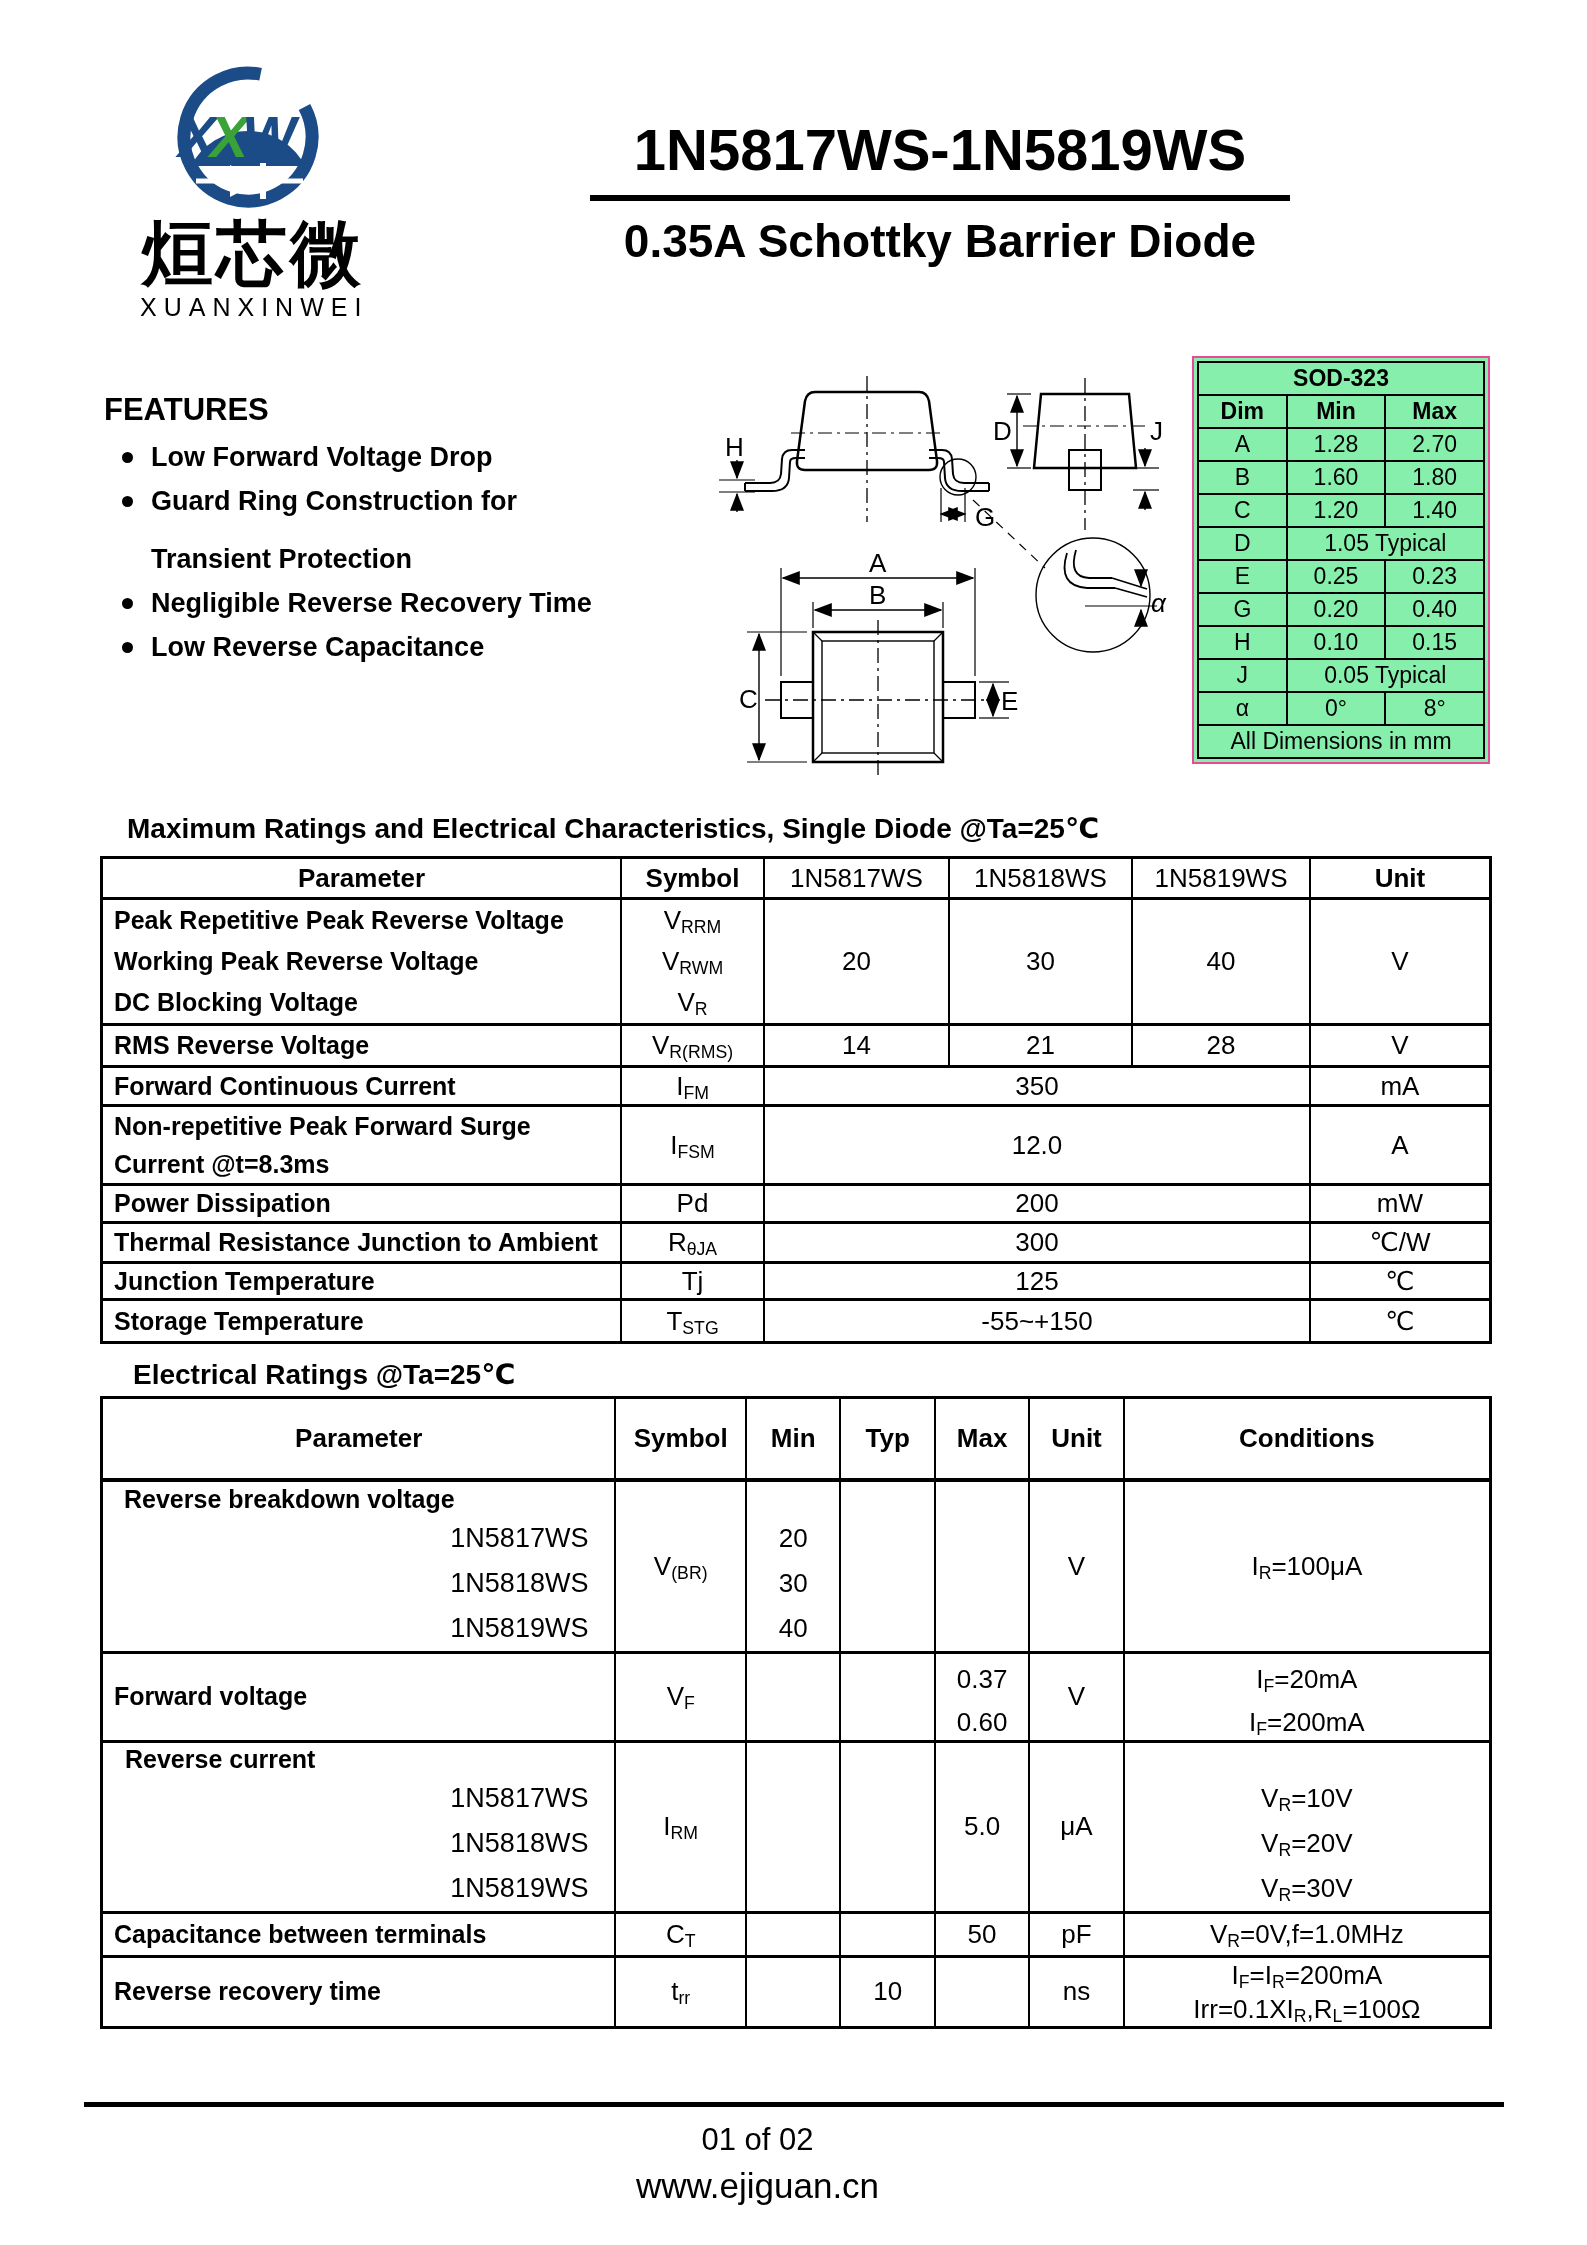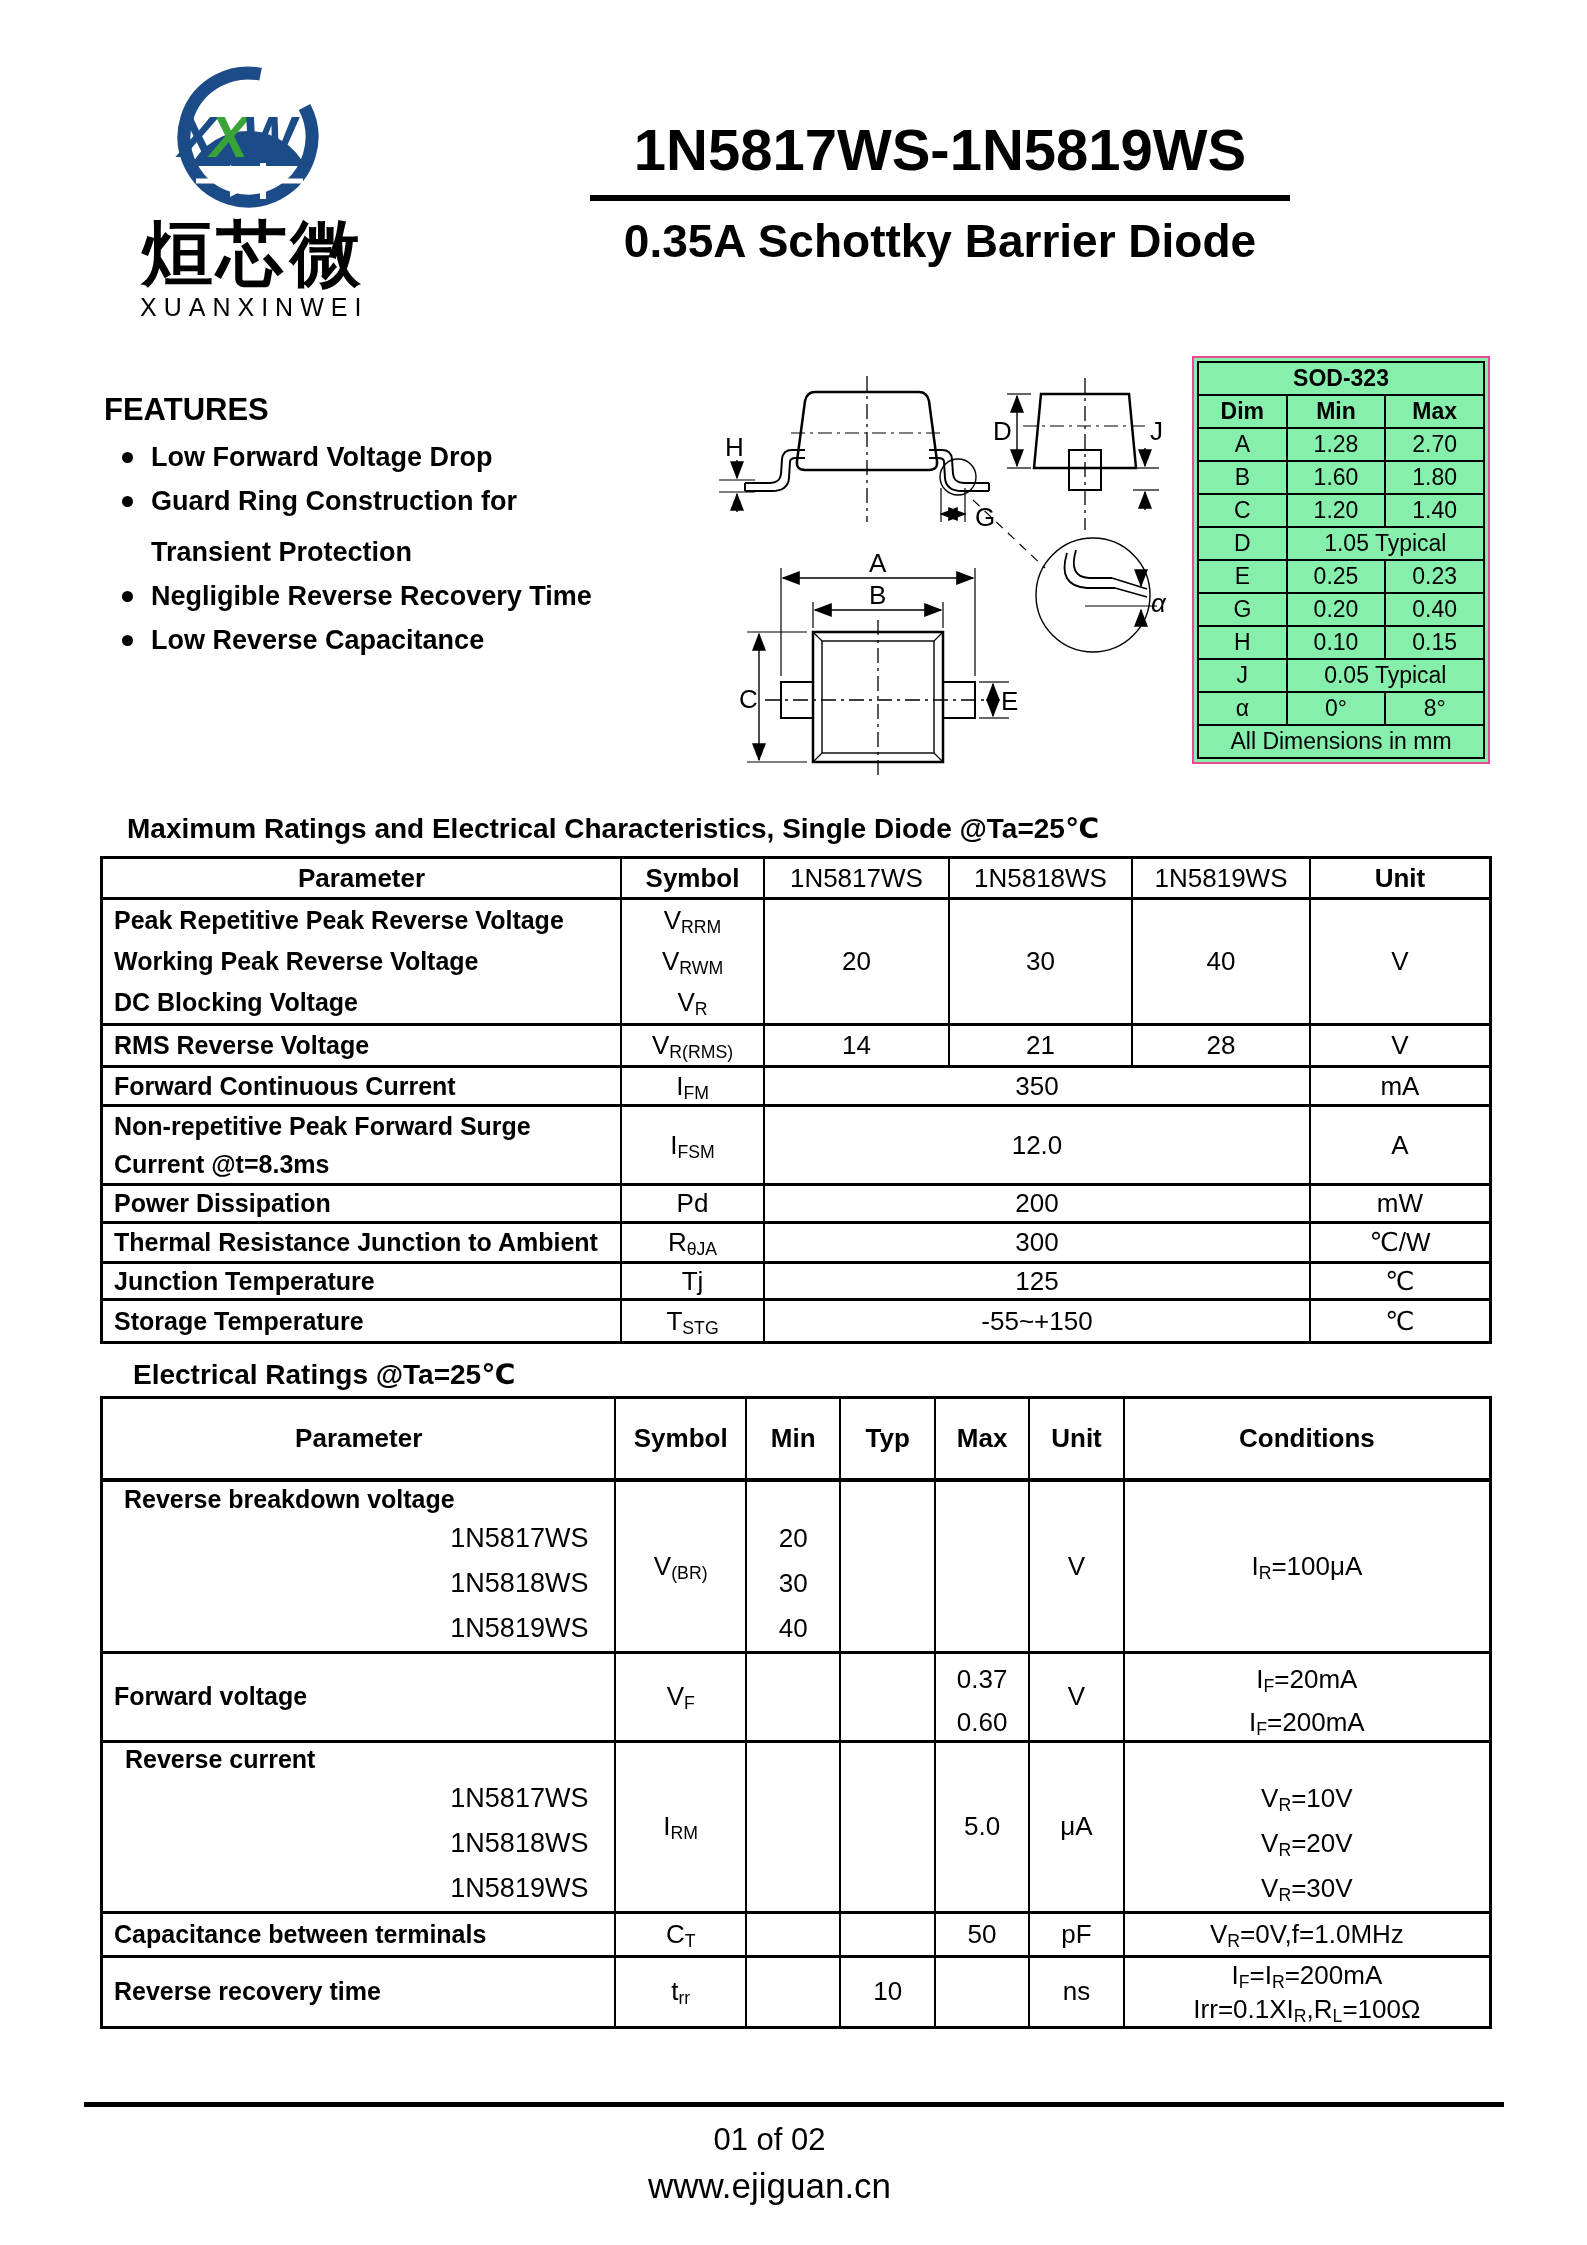--- a/index.html
+++ b/index.html
@@ -19,21 +19,21 @@
   .title-block { position:absolute; left:560px; top:116px; width:760px; text-align:center; }
   .doc-title { font-size:58px; font-weight:bold; letter-spacing:0px; white-space:nowrap; }
   .title-rule { height:6px; background:#000; margin:12px 30px 0 30px; }
   .doc-subtitle { font-size:46px; font-weight:bold; margin-top:13px; white-space:nowrap; }
 
   
   .features { position:absolute; left:104px; top:392px; width:580px; }
   .features-heading { font-size:31px; font-weight:bold; }
   .feature-item { display:flex; align-items:flex-start; margin-top:14px; font-size:27px; font-weight:bold; line-height:30px; }
   .bullet { flex:0 0 auto; width:11px; height:11px; border-radius:50%; background:#000; margin:10px 18px 0 18px; }
-  .feat-line2 { margin-left:47px; margin-top:21px; font-size:27px; font-weight:bold; line-height:30px; }
+  .feat-line2 { margin-left:47px; margin-top:28px; font-size:27px; font-weight:bold; line-height:30px; }
 
   
   .pkg { position:absolute; left:695px; top:370px; }
   .pkg text { font-family:"Liberation Sans","DejaVu Sans",sans-serif; font-size:26px; }
 
   
   .dim-wrap { position:absolute; left:1192px; top:356px; width:288px; border:2px solid #ec4899; padding:3px; background:#86efac; }
   .dim-tbl { border-collapse:collapse; width:100%; table-layout:fixed; font-size:23px; }
   .dim-tbl td { border:2px solid #000; text-align:center; height:31px; padding:0; }
   .dim-tbl .b { font-weight:bold; }
@@ -59,21 +59,21 @@
   .l34 { height:34px; line-height:34px; }
   .ehead { height:34px; line-height:34px; font-weight:bold; font-size:25px; }
   .ehead30 { height:33px; line-height:33px; font-weight:bold; font-size:25px; }
   .dev { height:45px; line-height:45px; text-align:right; padding-right:26px; font-weight:normal; font-size:27px; }
   .sp34 { height:34px; } .sp30 { height:33px; }
   .mv { height:45px; line-height:45px; }
   .sym { font-size:27px; }
 
   
   .footer-rule { position:absolute; left:84px; top:2102px; width:1420px; height:5px; background:#000; }
-  .footer { position:absolute; left:0; top:2122px; width:1515px; text-align:center;padding-left:12px; }
+  .footer { position:absolute; left:0; top:2122px; width:1515px; text-align:center; }
   .footer-page { font-size:31px; }
   .footer-site { font-size:35px; margin-top:8px; }
 </style>
 </head>
 <body>
 
 <div class="page">
 
   <div class="logo-block">
     <svg width="226" height="152" viewBox="0 0 226 152">

